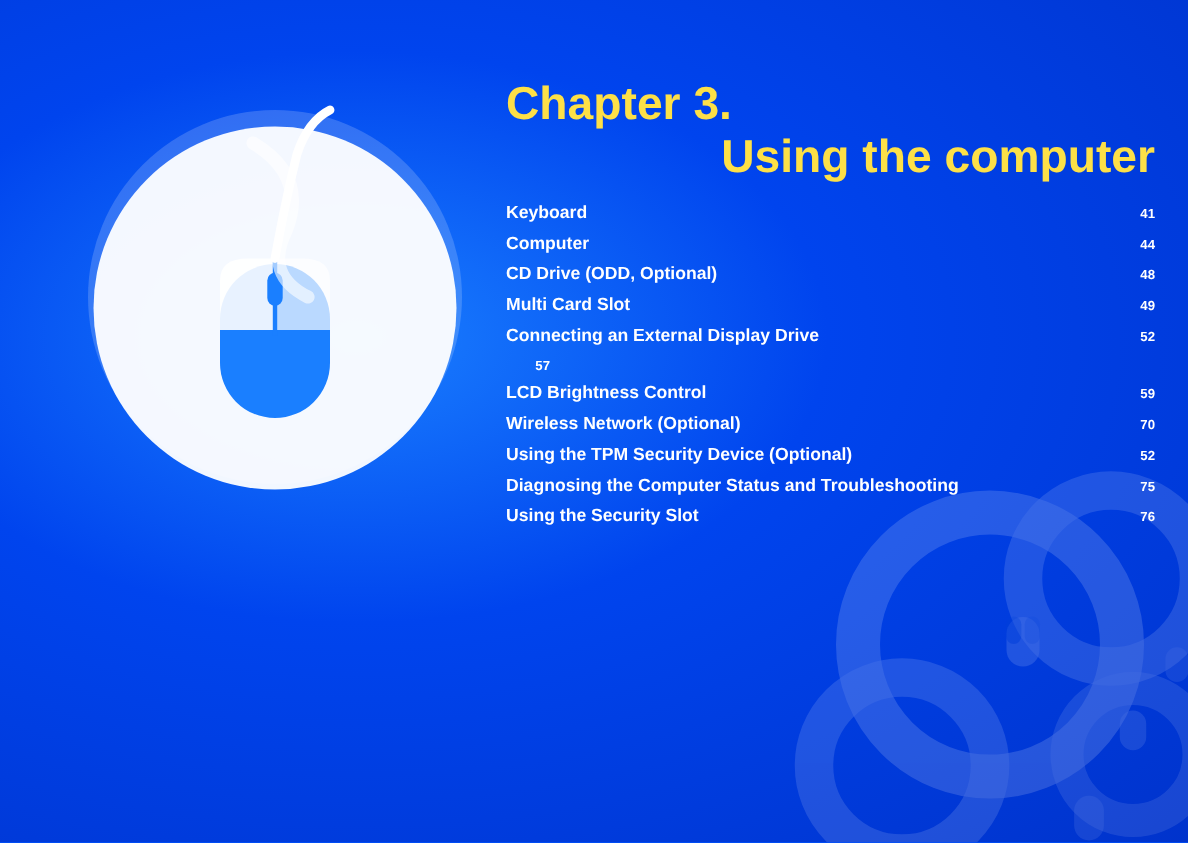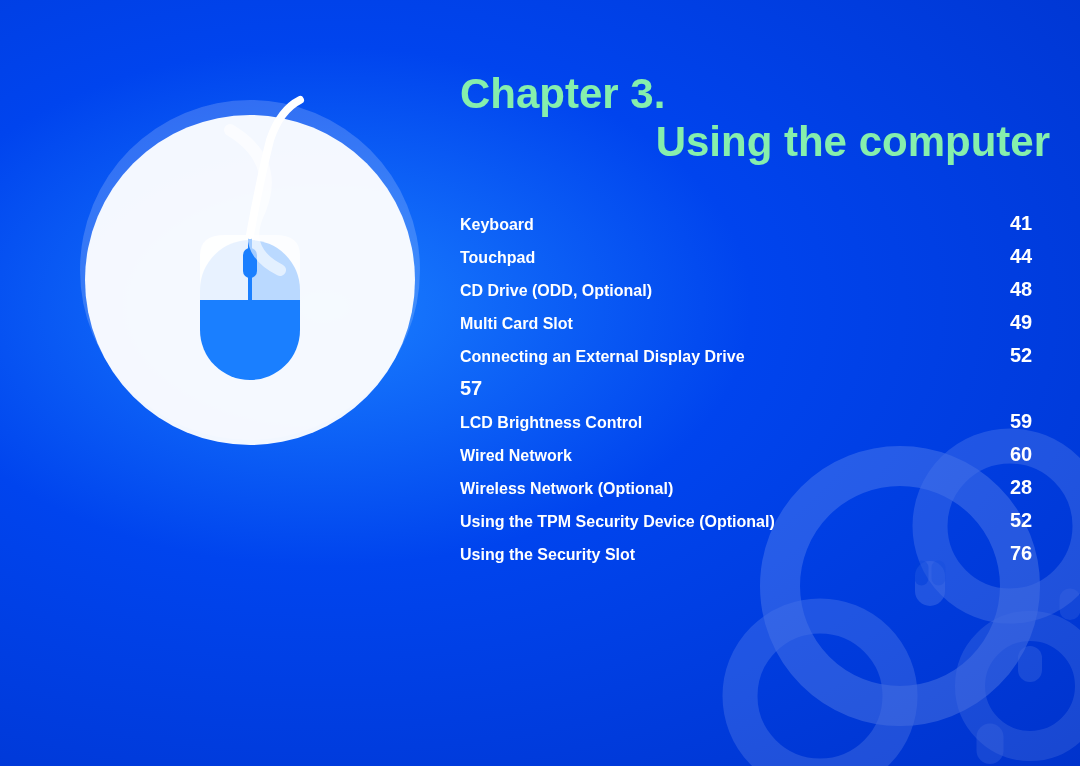--- a/index.html
+++ b/index.html
@@ -61,23 +61,23 @@
       position: absolute;
       left: 460px;
       top: 70px;
       right: 30px;
       bottom: 20px;
     }
 
     .chapter-title {
       font-size: 42px;
       font-weight: 900;
-      color: #86efac;
+      color: #fde047;
       line-height: 1.15;
-      margin-bottom: 40px;
+      margin-bottom: 13px;
     }
 
     .chapter-title .chapter-num {
       display: block;
     }
 
     .chapter-title .chapter-name {
       display: block;
       text-align: right;
     }
@@ -95,24 +95,25 @@
     }
 
     .toc-label {
       font-size: 16px;
       font-weight: 700;
       color: #ffffff;
       flex: 1;
     }
 
     .toc-page {
-      font-size: 20px;
+      font-size: 12px;
       font-weight: 900;
       color: #ffffff;
       min-width: 40px;
+      text-align: right;
     }
   </style>
 </head>
 <body>
 
 <div class="bg-gradient"></div>
 
 <div class="left-decoration">
   <div class="circle-bg"></div>
   <svg class="mouse-svg" viewBox="0 0 380 380" xmlns="http://www.w3.org/2000/svg">
@@ -162,21 +163,21 @@
     <span class="chapter-num">Chapter 3.</span>
     <span class="chapter-name">Using the computer</span>
   </h1>
 
   <ul class="toc-list" id="toc-list">
   <li class="toc-item">
         <span class="toc-label">Keyboard</span>
         <span class="toc-page">41</span>
       </li>
       <li class="toc-item">
-        <span class="toc-label">Touchpad</span>
+        <span class="toc-label">Computer</span>
         <span class="toc-page">44</span>
       </li>
       <li class="toc-item">
         <span class="toc-label">CD Drive (ODD, Optional)</span>
         <span class="toc-page">48</span>
       </li>
       <li class="toc-item">
         <span class="toc-label">Multi Card Slot</span>
         <span class="toc-page">49</span>
       </li>
@@ -185,29 +186,29 @@
         <span class="toc-page">52</span>
       </li>
       <li class="toc-item">
         <span class="toc-page">57</span>
       </li>
       <li class="toc-item">
         <span class="toc-label">LCD Brightness Control</span>
         <span class="toc-page">59</span>
       </li>
       <li class="toc-item">
-        <span class="toc-label">Wired Network</span>
-        <span class="toc-page">60</span>
-      </li>
-      <li class="toc-item">
         <span class="toc-label">Wireless Network (Optional)</span>
-        <span class="toc-page">28</span>
+        <span class="toc-page">70</span>
       </li>
       <li class="toc-item">
         <span class="toc-label">Using the TPM Security Device (Optional)</span>
         <span class="toc-page">52</span>
       </li>
       <li class="toc-item">
+        <span class="toc-label">Diagnosing the Computer Status and Troubleshooting</span>
+        <span class="toc-page">75</span>
+      </li>
+      <li class="toc-item">
         <span class="toc-label">Using the Security Slot</span>
         <span class="toc-page">76</span>
       </li>
     </ul>
 </div>
 
 </body></html>

